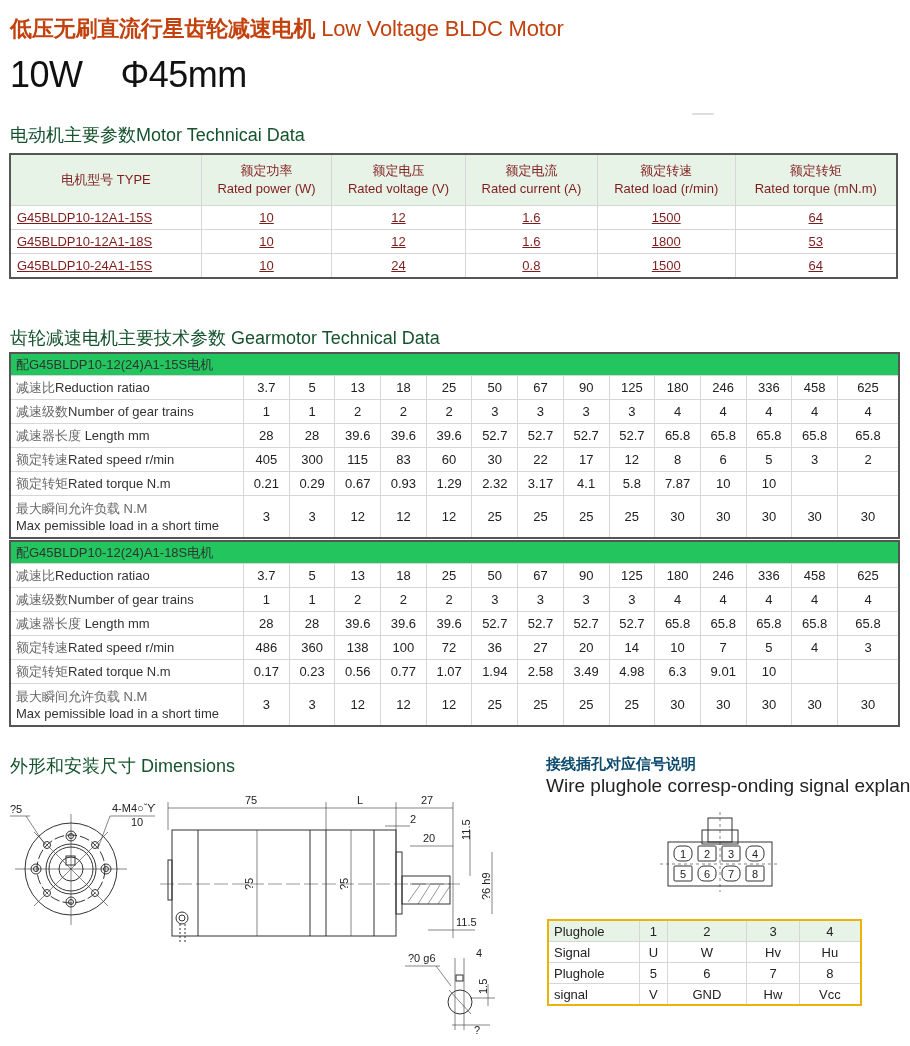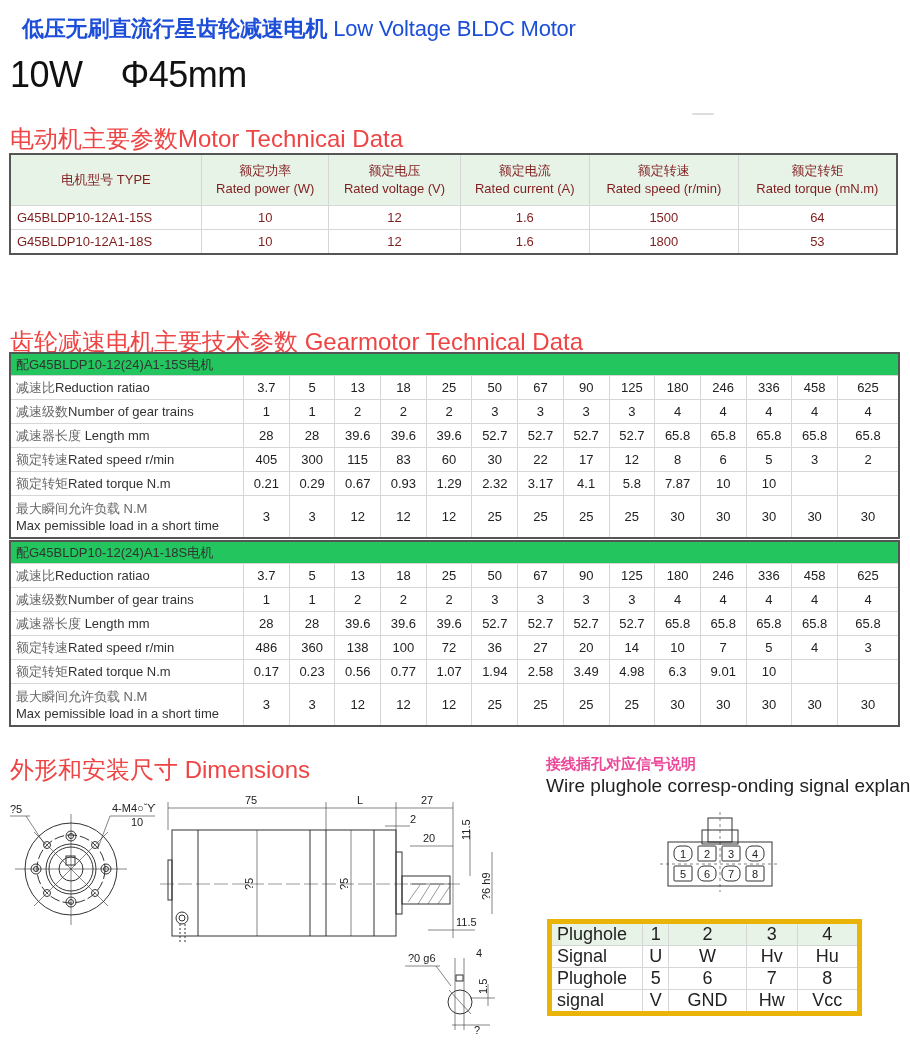--- a/index.html
+++ b/index.html
@@ -1,50 +1,50 @@
 <!DOCTYPE html>
 <html><head>
 <meta charset="utf-8">
 <style>
   html, body { margin: 0; padding: 0; background: #ffffff; }
   body { width: 910px; height: 1046px; position: relative; overflow: hidden; font-family: "Liberation Sans", "DejaVu Sans", sans-serif; color: #222; }
   .abs { position: absolute; }
-  .title { left: 22px; top: 14px; font-size: 22px; font-weight: bold; color: #1d4ed8; letter-spacing: -0.2px; white-space: nowrap; }
+  .title { left: 10px; top: 14px; font-size: 22px; font-weight: bold; color: #c2410c; letter-spacing: -0.2px; white-space: nowrap; }
   .title .en { font-weight: normal; }
   .subtitle { left: 10px; top: 54px; font-size: 36px; font-weight: normal; color: #111; white-space: nowrap; letter-spacing: -0.5px; }
   .subtitle .gap { display: inline-block; width: 38px; }
-  .sec { font-size: 24px; color: #ef4444; white-space: nowrap; }
+  .sec { font-size: 18px; color: #14532d; white-space: nowrap; }
   .sec1 { left: 10px; top: 123px; }
   .sec2 { left: 10px; top: 326px; }
   .sec3 { left: 10px; top: 754px; }
   .deco-line { left: 692px; top: 113px; width: 22px; height: 2px; background: #ddd; border-radius: 2px; }
 
   table { border-collapse: collapse; position: absolute; }
   td, th { border: 1px solid #d6d6d6; text-align: center; font-weight: normal; padding: 0; }
 
   
   #t1 { left: 9px; top: 153px; width: 889px; border: 2px solid #555; font-size: 13px; color: #7f1d1d; }
   #t1 th { background: #e8f3e8; height: 50px; line-height: 18px; }
-  #t1 td { height: 23px; }
+  #t1 td { height: 23px; text-decoration: underline; }
   #t1 td.name { text-align: left; padding-left: 6px; }
 
   
   .gt { left: 9px; width: 891px; border: 2px solid #555; font-size: 13px; color: #222; }
   #t2 { top: 352px; }
   #t3 { top: 540px; }
   .gt td.grp { background: #22c55e; text-align: left; padding-left: 5px; height: 21px; color: #333; }
   .gt td.lbl { text-align: left; padding-left: 5px; white-space: nowrap; width: 227px; color: #333; }
   .gt td.lbl .cn { color: #666; margin-top: 16px; }
   .gt td { height: 23px; }
   .gt tr.tall td { height: 41px; line-height: 17px; }
 
   
-  .sig-cn { left: 546px; top: 755px; font-size: 15px; font-weight: bold; color: #ec4899; white-space: nowrap; }
+  .sig-cn { left: 546px; top: 755px; font-size: 15px; font-weight: bold; color: #0c4a6e; white-space: nowrap; }
   .sig-en { left: 546px; top: 775px; font-size: 19px; color: #222; white-space: nowrap; }
-  #t4 { left: 547px; top: 919px; width: 315px; border: 5px solid #eab308; font-size: 18px; color: #222; }
+  #t4 { left: 547px; top: 919px; width: 315px; border: 2px solid #eab308; font-size: 13px; color: #222; }
   #t4 td { height: 20px; }
   #t4 td.hd { text-align: left; padding-left: 5px; width: 85px; }
   #t4 tr.shade td { background: #e8f3e8; }
 
   svg text { font-family: "Liberation Sans", sans-serif; }
 </style>
 </head>
 <body>
 
 <div class="abs title">
@@ -57,40 +57,48 @@
 <div class="abs deco-line"></div>
 
 <div class="abs sec sec1">电动机主要参数Motor Technicai Data</div>
 <table id="t1">
   <thead>
     <tr>
       <th style="width:190px"><span>电机型号 TYPE</span></th>
       <th><span>额定功率</span><br><span>Rated power (W)</span></th>
       <th><span>额定电压</span><br><span>Rated voltage (V)</span></th>
       <th><span>额定电流</span><br><span>Rated current (A)</span></th>
-      <th><span>额定转速</span><br><span>Rated speed (r/min)</span></th>
+      <th><span>额定转速</span><br><span>Rated load (r/min)</span></th>
       <th><span>额定转矩</span><br><span>Rated torque (mN.m)</span></th>
     </tr>
   </thead>
   <tbody id="t1-body">
       <tr>
         <td class="name">G45BLDP10-12A1-15S</td>
         <td>10</td>
         <td>12</td>
         <td>1.6</td>
         <td>1500</td>
         <td>64</td>
       </tr>
       <tr>
         <td class="name">G45BLDP10-12A1-18S</td>
         <td>10</td>
         <td>12</td>
         <td>1.6</td>
         <td>1800</td>
         <td>53</td>
+      </tr>
+      <tr>
+        <td class="name">G45BLDP10-24A1-15S</td>
+        <td>10</td>
+        <td>24</td>
+        <td>0.8</td>
+        <td>1500</td>
+        <td>64</td>
       </tr>
     </tbody>
 </table>
 
 <div class="abs sec sec2">齿轮减速电机主要技术参数  Gearmotor Technical Data</div>
 <table id="t2" class="gt">
     <tbody>
       <tr>
         <td class="grp" colspan="15">配G45BLDP10-12(24)A1-15S电机</td>
       </tr>

